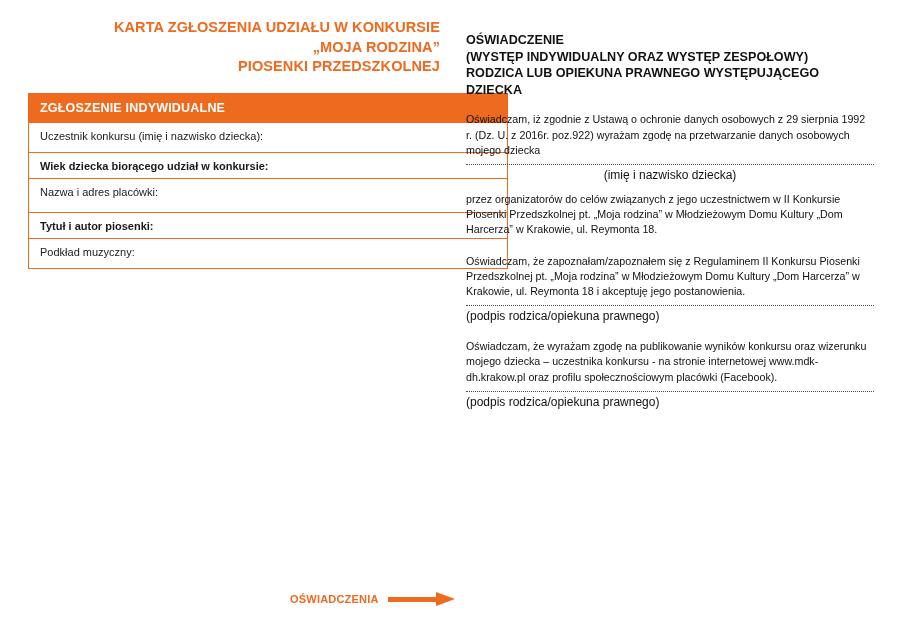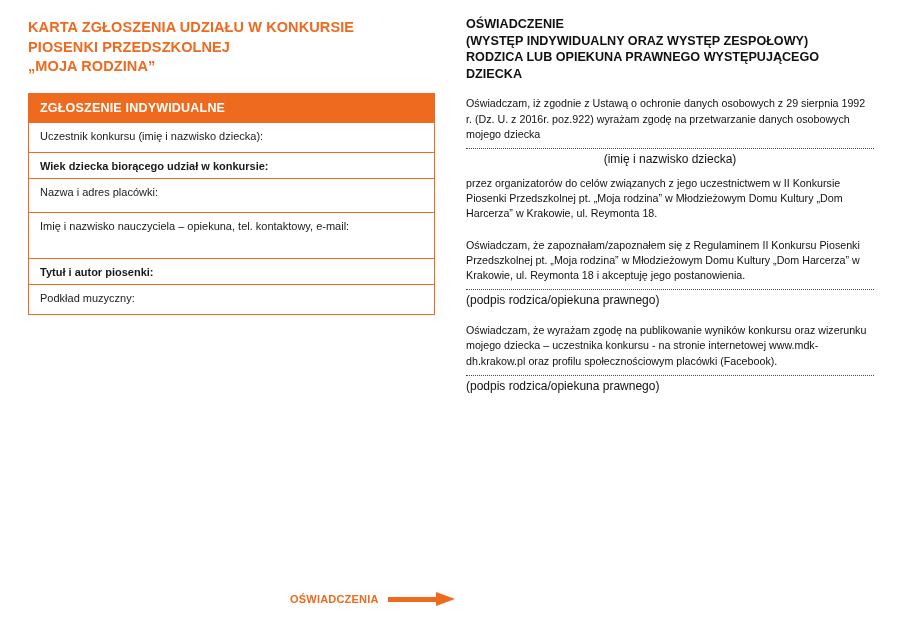--- a/index.html
+++ b/index.html
@@ -25,32 +25,32 @@
   
   .left-col {
     position: absolute;
     left: 28px;
     top: 18px;
     width: 412px;
   }
   .form-title {
     color: #ED6A1E;
     font-weight: bold;
-    text-align: left;
+    text-align: right;
     font-size: 14.5px;
     line-height: 1.35;
     letter-spacing: 0.1px;
     margin: 0 0 16px 0;
   }
   .form-title .line {
     display: block;
   }
   .form-box {
     border: 1.5px solid #ED6A1E;
-    width: 407px;
+    width: 480px;
     box-sizing: border-box;
   }
   .form-header {
     background: #ED6A1E;
     color: #ffffff;
     font-weight: bold;
     font-size: 12.5px;
     padding: 7px 10px 7px 11px;
     letter-spacing: 0.2px;
   }
@@ -67,21 +67,21 @@
   }
   .h-30 { height: 30px; }
   .h-26 { height: 26px; font-weight: bold; }
   .h-46 { height: 46px; }
   .h-34 { height: 34px; }
 
   
   .right-col {
     position: absolute;
     left: 466px;
-    top: 16px;
+    top: 32px;
     width: 408px;
   }
   .decl-title {
     font-weight: bold;
     font-size: 12.6px;
     line-height: 1.32;
     margin: 0 0 14px 0;
     color: #111;
   }
   .decl-title .line { display: block; }
@@ -154,31 +154,30 @@
 </style>
 </head>
 <body>
 
 <div class="page">
 
   <div class="left-col">
 
     <div class="form-title">
       <span class="line">KARTA ZGŁOSZENIA UDZIAŁU W KONKURSIE</span>
+      <span class="line">„MOJA RODZINA”</span>
       <span class="line">PIOSENKI PRZEDSZKOLNEJ</span>
-      <span class="line">„MOJA RODZINA”</span>
     </div>
 
     <div class="form-box">
       <div class="form-header">ZGŁOSZENIE INDYWIDUALNE</div>
 
       <div class="form-row h-30">Uczestnik konkursu (imię i nazwisko dziecka):</div>
       <div class="form-row h-26">Wiek dziecka biorącego udział w konkursie:</div>
       <div class="form-row h-34">Nazwa i adres placówki:</div>
-      <div class="form-row h-46">Imię i nazwisko nauczyciela – opiekuna, tel. kontaktowy, e-mail:</div>
       <div class="form-row h-26">Tytuł i autor piosenki:</div>
       <div class="form-row h-30">Podkład muzyczny:</div>
     </div>
   </div>
 
   <div class="right-col">
 
     <div class="decl-title">
       <span class="line">OŚWIADCZENIE</span>
       <span class="line">(WYSTĘP INDYWIDUALNY ORAZ WYSTĘP ZESPOŁOWY)</span>

